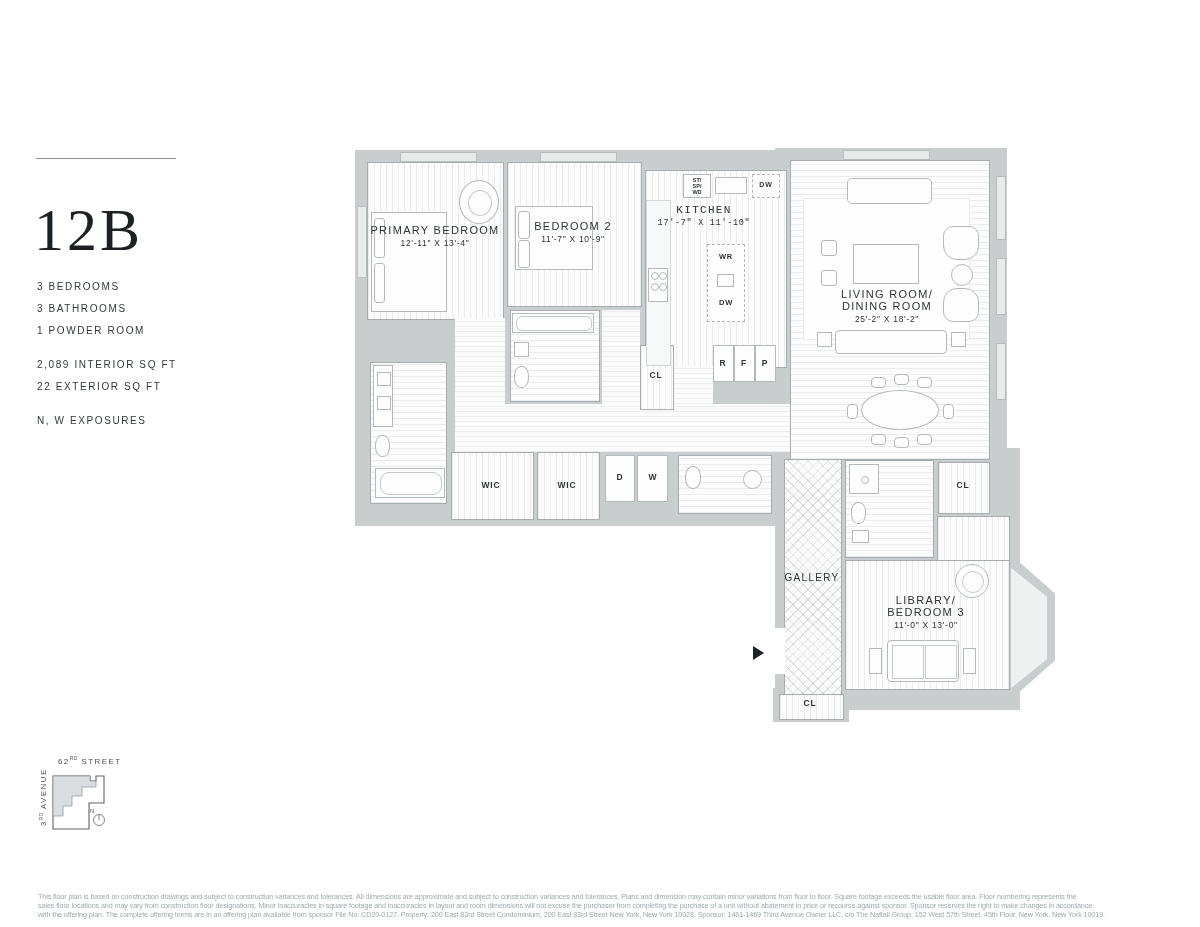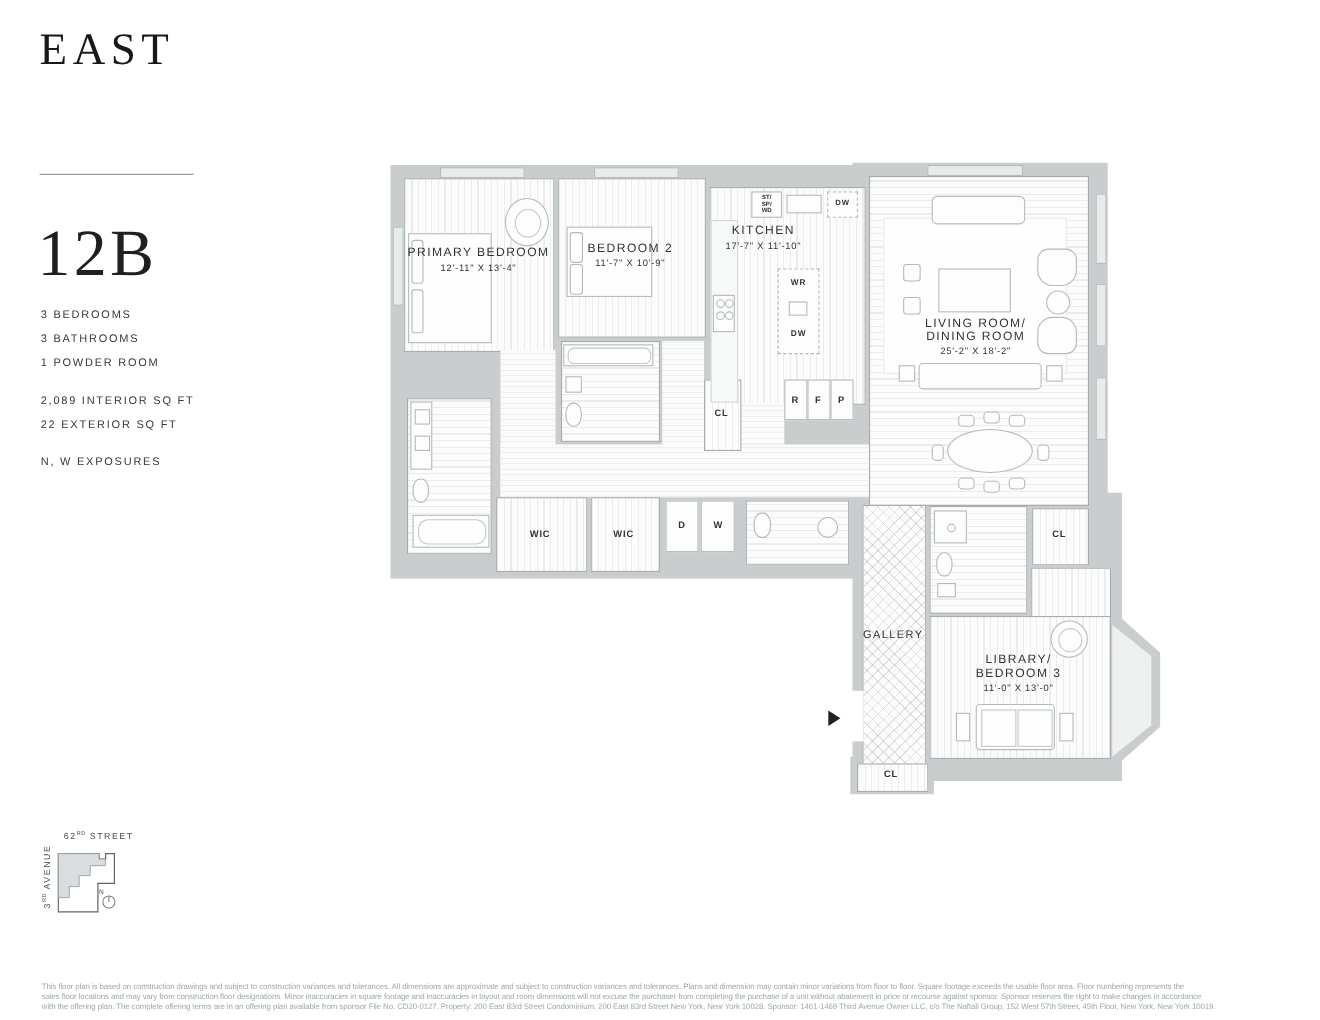--- a/index.html
+++ b/index.html
@@ -46,21 +46,20 @@
   
   .disc{position:absolute;left:38px;width:1140px;font-size:7.2px;letter-spacing:-0.1px;
         color:#9fa8ab;white-space:nowrap;}
 </style>
 </head>
 <body>
 
 <div class="page">
 
   <div class="brand">
-    <div>EAST</div>
   </div>
   <div class="rule"></div>
   <div class="unit-number">12B</div>
 
   <div class="spec" style="top:281px;">3 BEDROOMS</div>
   <div class="spec" style="top:303px;">3 BATHROOMS</div>
   <div class="spec" style="top:325px;">1 POWDER ROOM</div>
   <div class="spec" style="top:359px;">2,089 INTERIOR SQ FT</div>
   <div class="spec" style="top:381px;">22 EXTERIOR SQ FT</div>
   <div class="spec" style="top:415px;">N, W EXPOSURES</div>
@@ -209,21 +208,21 @@
     <div class="furn" style="left:608px;top:500px;width:13px;height:26px;"></div>
 
     <div class="lbl" style="left:80px;top:76px;">
       <div class="room-name">PRIMARY BEDROOM</div>
       <div class="room-dims">12'-11" X 13'-4"</div>
     </div>
     <div class="lbl" style="left:218px;top:72px;">
       <div class="room-name">BEDROOM 2</div>
       <div class="room-dims">11'-7" X 10'-9"</div>
     </div>
-    <div class="lbl" style="left:339px;top:56px;">
+    <div class="lbl" style="left:349px;top:56px;font-family:Liberation Mono, monospace;">
       <div class="room-name">KITCHEN</div>
       <div class="room-dims">17'-7" X 11'-10"</div>
     </div>
     <div class="lbl" style="left:532px;top:140px;">
       <div class="room-name">LIVING ROOM/</div>
       <div class="room-name">DINING ROOM</div>
       <div class="room-dims">25'-2" X 18'-2"</div>
     </div>
     <div class="lbl room-name" style="left:457px;top:424px;font-size:10px;">GALLERY</div>
     <div class="lbl" style="left:571px;top:446px;">

